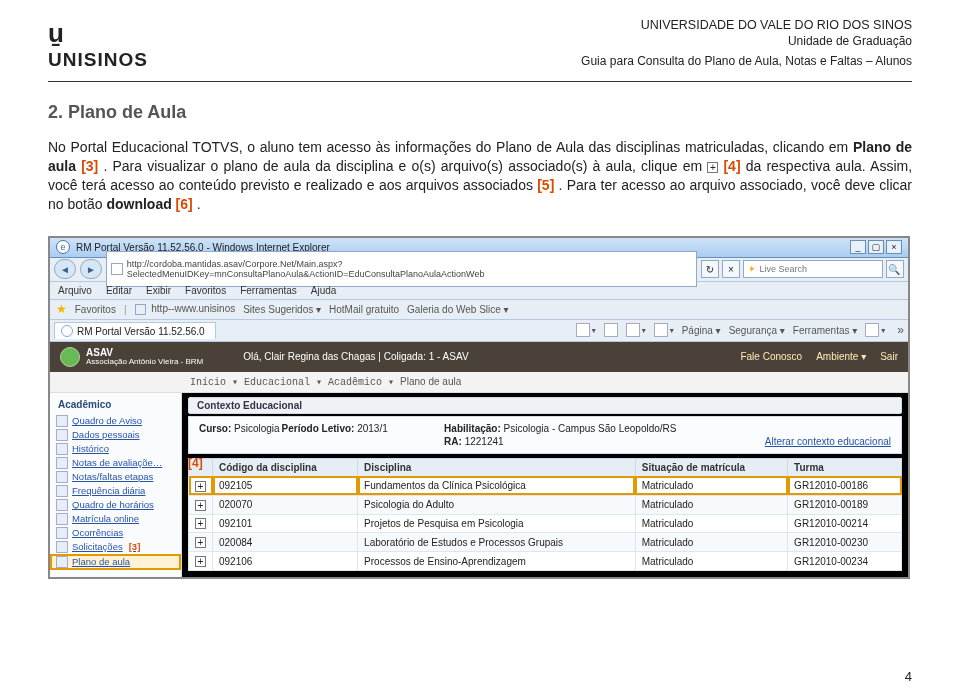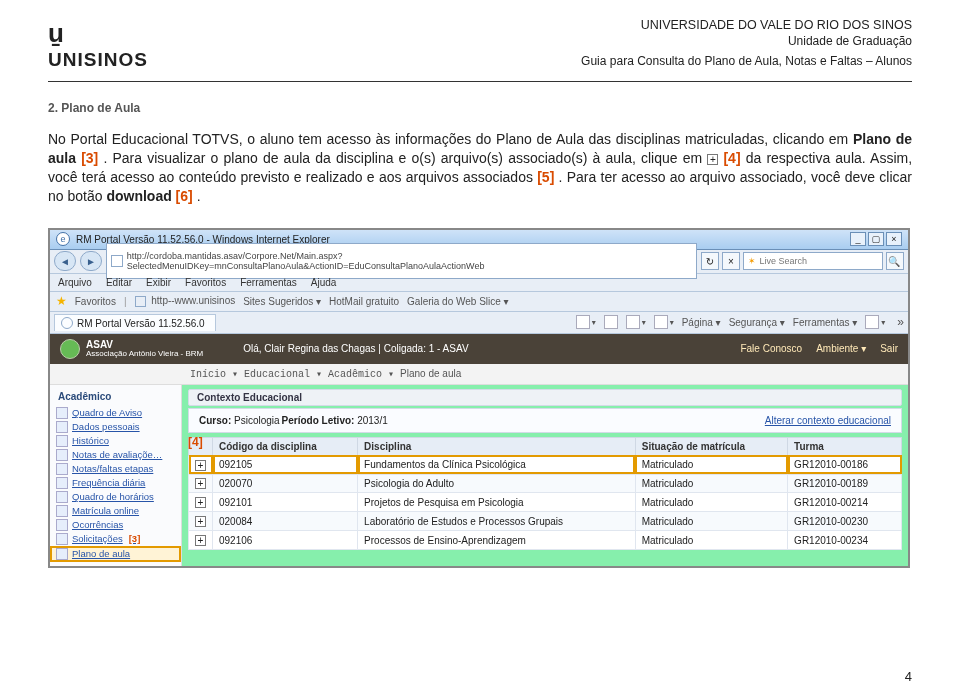--- a/index.html
+++ b/index.html
@@ -17,21 +17,21 @@
   .logo { width: 140px; }
   .logo-icon { font-size: 26px; font-weight: bold; }
   .logo-word { font-size: 19px; font-weight: 700; letter-spacing: 1px; }
   .hdr-right { text-align: right; font-size: 12px; }
   .hdr-right .line1 { font-size: 12.5px; margin-bottom: 2px; }
   .hdr-right .line2 { font-size: 12px; margin-bottom: 6px; }
   .hdr-right .line3 { font-size: 12px; }
   .rule { margin: 4px 48px 0 48px; border: none; border-top: 1px solid #333; }
   
   .body-text { padding: 18px 48px 8px 48px; font-size: 14px; line-height: 1.35; }
-  .h2 { font-size: 12px; font-weight: 700; color: #555; margin-bottom: 14px; }
+  .h2 { font-size: 18px; font-weight: 700; color: #555; margin-bottom: 14px; }
   .para { margin-bottom: 4px; text-align: justify; }
   .ref3 { color: #d94b00; font-weight: 700; }
   .ref4 { color: #d94b00; font-weight: 700; }
   .ref5 { color: #d94b00; font-weight: 700; }
   .ref6 { color: #d94b00; font-weight: 700; }
   .expand-sym {
     display: inline-block;
     width: 11px; height: 11px; border: 1px solid #777;
     font-size: 10px; line-height: 9px; text-align: center;
     vertical-align: middle; background:#fff;
@@ -74,21 +74,21 @@
   .chev{font-size:8px;}
   
   .portal-top{background:#4a4238;color:#fff;display:flex;align-items:center;height:30px;padding:0 10px;font-size:10px;}
   .portal-top .brand{display:flex;align-items:center;gap:6px;}
   .portal-top .seal{width:20px;height:20px;border:1px solid #bca;border-radius:50%;background:#6b5;}
   .portal-top .assoc{line-height:1.1;}
   .portal-top .userbar{margin-left:40px;color:#fff;}
   .portal-top .right{margin-left:auto;display:flex;gap:14px;color:#ffe9b8;}
   .crumb{background:#f3f3f3;border-bottom:1px solid #ddd;padding:4px 8px 4px 140px;font-size:10px;color:#555;display:flex;gap:6px;align-items:center;}
   .crumb a{color:#555;text-decoration:none;font-family:Liberation Mono, monospace;}
-  .portal-body{display:flex;background:#86efac;}
+  .portal-body{display:flex;background:#000000;}
   .sidebar{width:132px;border-right:1px solid #ddd;background:#fafbfd;padding:4px 0;}
   .sidebar h4{font-size:10px;color:#2a4a7a;font-weight:700;padding:2px 8px 4px 8px;}
   .sideitem{display:flex;align-items:center;gap:4px;padding:1px 6px;font-size:9.5px;color:#2754a8;text-decoration:underline;cursor:pointer;white-space:nowrap;}
   .sideitem .si-ico{width:12px;height:12px;border:1px solid #aac;background:#e6eefb;flex-shrink:0;}
   .sideitem.sel{border:2px solid #e39a00;background:#fff3d6;padding:0 4px;}
   .sidelabel-ref{color:#d94b00;font-weight:700;text-decoration:none;}
   .main{flex:1;padding:0 0 6px 0;}
   .ctx-hdr{background:#eef2f6;border:1px solid #d3dbe7;border-radius:2px;margin:4px 6px 2px 6px;padding:2px 8px;font-size:10px;color:#334;font-weight:700;}
   .ctx-box{background:#fafcff;border:1px solid #d3dbe7;margin:0 6px 4px 6px;padding:6px 10px;font-size:10px;}
   .ctx-row{display:flex;justify-content:space-between;}
@@ -297,20 +297,24 @@
     </div>
 
     <div class="main">
       <div class="ctx-hdr">Contexto Educacional</div>
       <div class="ctx-box">
         <div class="ctx-row">
           <div class="ctx-left">
             <div><b>Curso:</b><span> Psicologia</span></div>
             <div><b>Período Letivo:</b><span> 2013/1</span></div>
           </div>
+          <div class="ctx-mid">
+            <div><b>Habilitação:</b><span> Psicologia - Campus São Leopoldo/RS</span></div>
+            <div><b>RA:</b><span> 1221241</span></div>
+          </div>
           <a class="ctx-right">Alterar contexto educacional</a>
         </div>
       </div>
 
       <div style="position:relative;">
         <span class="ref-tag" style="left:6px;top:-2px;">[4]</span>
       </div>
 
       <table class="tbl">
         <thead>

